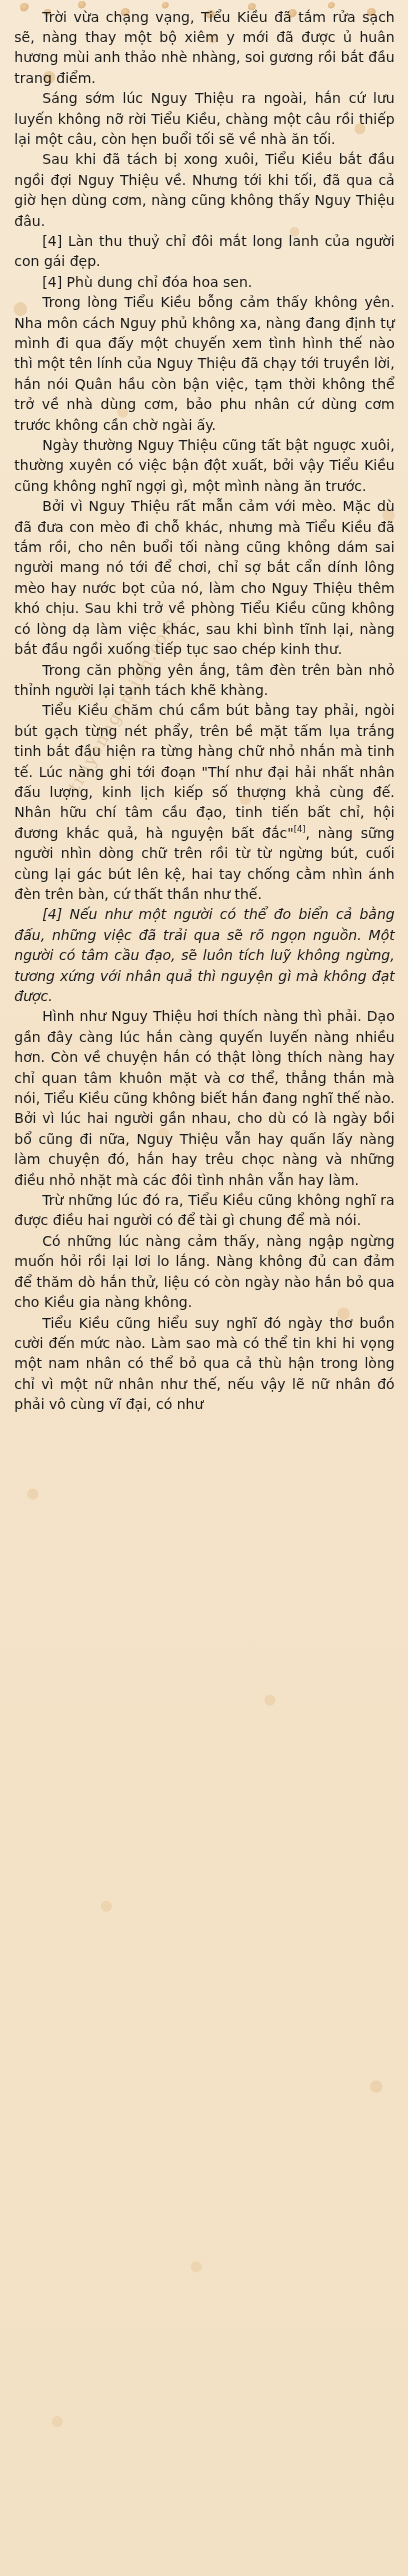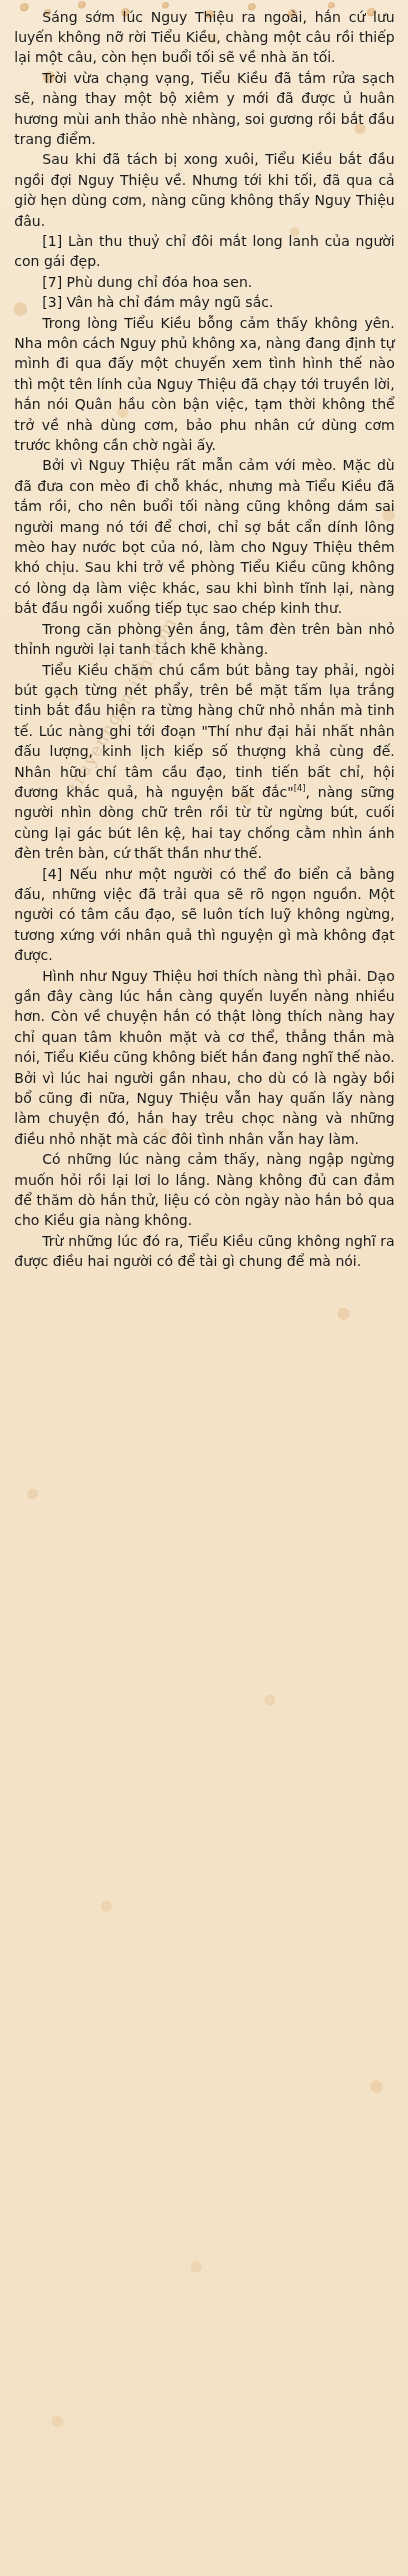--- a/index.html
+++ b/index.html
@@ -78,20 +78,21 @@
     letter-spacing: 0px;
   }
   .content p {
     margin: 0;
     text-indent: 2em;
   }
   .content p.list-line {
     text-indent: 2em;
   }
   .content p.footnote {
+    font-style: italic;
     text-indent: 2em;
   }
   sup.fn {
     font-size: 8.4px;
     vertical-align: super;
     line-height: 0;
   }
   sup.fn .fn-link {
     color: #1b1b1b;
   }
@@ -110,30 +111,31 @@
     <span class="petal" style="left:206px; top:9.7px;"></span>
     <span class="petal" style="left:248px; top:3.2px; width:7.8px; height:7.8px;"></span>
     <span class="petal" style="left:288px; top:9px;"></span>
     <span class="petal" style="left:328px; top:1.9px; width:7.1px; height:7.1px;"></span>
     <span class="petal" style="left:367px; top:8.4px;"></span>
   </div>
 
   <div class="watermark">truyenngontinh.com</div>
 
   <div class="content" id="content">
+      <p>Trời vừa chạng vạng, Tiểu Kiều đã tắm rửa sạch sẽ, nàng thay một bộ xiêm y mới đã được ủ huân hương mùi anh thảo nhè nhàng, soi gương rồi bắt đầu trang điểm.</p>
       <p>Sáng sớm lúc Nguy Thiệu ra ngoài, hắn cứ lưu luyến không nỡ rời Tiểu Kiều, chàng một câu rồi thiếp lại một câu, còn hẹn buổi tối sẽ về nhà ăn tối.</p>
-      <p>Trời vừa chạng vạng, Tiểu Kiều đã tắm rửa sạch sẽ, nàng thay một bộ xiêm y mới đã được ủ huân hương mùi anh thảo nhè nhàng, soi gương rồi bắt đầu trang điểm.</p>
       <p>Sau khi đã tách bị xong xuôi, Tiểu Kiều bắt đầu ngồi đợi Nguy Thiệu về. Nhưng tới khi tối, đã qua cả giờ hẹn dùng cơm, nàng cũng không thấy Nguy Thiệu đâu.</p>
-      <p class="list-line">[1] Làn thu thuỷ chỉ đôi mắt long lanh của người con gái đẹp.</p>
-      <p class="list-line">[7] Phù dung chỉ đóa hoa sen.</p>
-      <p class="list-line">[3] Vân hà chỉ đám mây ngũ sắc.</p>
+      <p class="list-line">[4] Làn thu thuỷ chỉ đôi mắt long lanh của người con gái đẹp.</p>
+      <p class="list-line">[4] Phù dung chỉ đóa hoa sen.</p>
       <p>Trong lòng Tiểu Kiều bỗng cảm thấy không yên. Nha môn cách Nguy phủ không xa, nàng đang định tự mình đi qua đấy một chuyến xem tình hình thế nào thì một tên lính của Nguy Thiệu đã chạy tới truyền lời, hắn nói Quân hầu còn bận việc, tạm thời không thể trở về nhà dùng cơm, bảo phu nhân cứ dùng cơm trước không cần chờ ngài ấy.</p>
+      <p>Ngày thường Nguy Thiệu cũng tất bật nguợc xuôi, thường xuyên có việc bận đột xuất, bởi vậy Tiểu Kiều cũng không nghĩ ngợi gì, một mình nàng ăn trước.</p>
       <p>Bởi vì Nguy Thiệu rất mẫn cảm với mèo. Mặc dù đã đưa con mèo đi chỗ khác, nhưng mà Tiểu Kiều đã tắm rồi, cho nên buổi tối nàng cũng không dám sai người mang nó tới để chơi, chỉ sợ bắt cẩn dính lông mèo hay nước bọt của nó, làm cho Nguy Thiệu thêm khó chịu. Sau khi trở về phòng Tiểu Kiều cũng không có lòng dạ làm việc khác, sau khi bình tĩnh lại, nàng bắt đầu ngồi xuống tiếp tục sao chép kinh thư.</p>
       <p>Trong căn phòng yên ắng, tâm đèn trên bàn nhỏ thỉnh người lại tanh tách khẽ khàng.</p>
       <p>Tiểu Kiều chăm chú cầm bút bằng tay phải, ngòi bút gạch từng nét phẩy, trên bề mặt tấm lụa trắng tinh bắt đầu hiện ra từng hàng chữ nhỏ nhắn mà tinh tế. Lúc nàng ghi tới đoạn "Thí như đại hải nhất nhân đấu lượng, kinh lịch kiếp số thượng khả cùng đế. Nhân hữu chí tâm cầu đạo, tinh tiến bất chỉ, hội đương khắc quả, hà nguyện bất đắc"<sup class="fn"><span class="fn-link">[4]</span></sup>, nàng sững người nhìn dòng chữ trên rồi từ từ ngừng bút, cuối cùng lại gác bút lên kệ, hai tay chống cằm nhìn ánh đèn trên bàn, cứ thất thần như thế.</p>
       <p class="footnote">[4] Nếu như một người có thể đo biển cả bằng đấu, những việc đã trải qua sẽ rõ ngọn nguồn. Một người có tâm cầu đạo, sẽ luôn tích luỹ không ngừng, tương xứng với nhân quả thì nguyện gì mà không đạt được.</p>
       <p>Hình như Nguy Thiệu hơi thích nàng thì phải. Dạo gần đây càng lúc hắn càng quyến luyến nàng nhiều hơn. Còn về chuyện hắn có thật lòng thích nàng hay chỉ quan tâm khuôn mặt và cơ thể, thẳng thắn mà nói, Tiểu Kiều cũng không biết hắn đang nghĩ thế nào. Bởi vì lúc hai người gần nhau, cho dù có là ngày bồi bổ cũng đi nữa, Nguy Thiệu vẫn hay quấn lấy nàng làm chuyện đó, hắn hay trêu chọc nàng và những điều nhỏ nhặt mà các đôi tình nhân vẫn hay làm.</p>
+      <p>Trừ những lúc đó ra, Tiểu Kiều cũng không nghĩ ra được điều hai người có để tài gì chung để mà nói.</p>
       <p>Có những lúc nàng cảm thấy, nàng ngập ngừng muốn hỏi rồi lại lơi lo lắng. Nàng không đủ can đảm để thăm dò hắn thử, liệu có còn ngày nào hắn bỏ qua cho Kiều gia nàng không.</p>
-      <p>Trừ những lúc đó ra, Tiểu Kiều cũng không nghĩ ra được điều hai người có để tài gì chung để mà nói.</p>
+      <p>Tiểu Kiều cũng hiểu suy nghĩ đó ngày thơ buồn cười đến mức nào. Làm sao mà có thể tin khi hi vọng một nam nhân có thể bỏ qua cả thù hận trong lòng chỉ vì một nữ nhân như thế, nếu vậy lẽ nữ nhân đó phải vô cùng vĩ đại, có như</p>
     </div>
 
 </div>
 
 
 </body></html>

